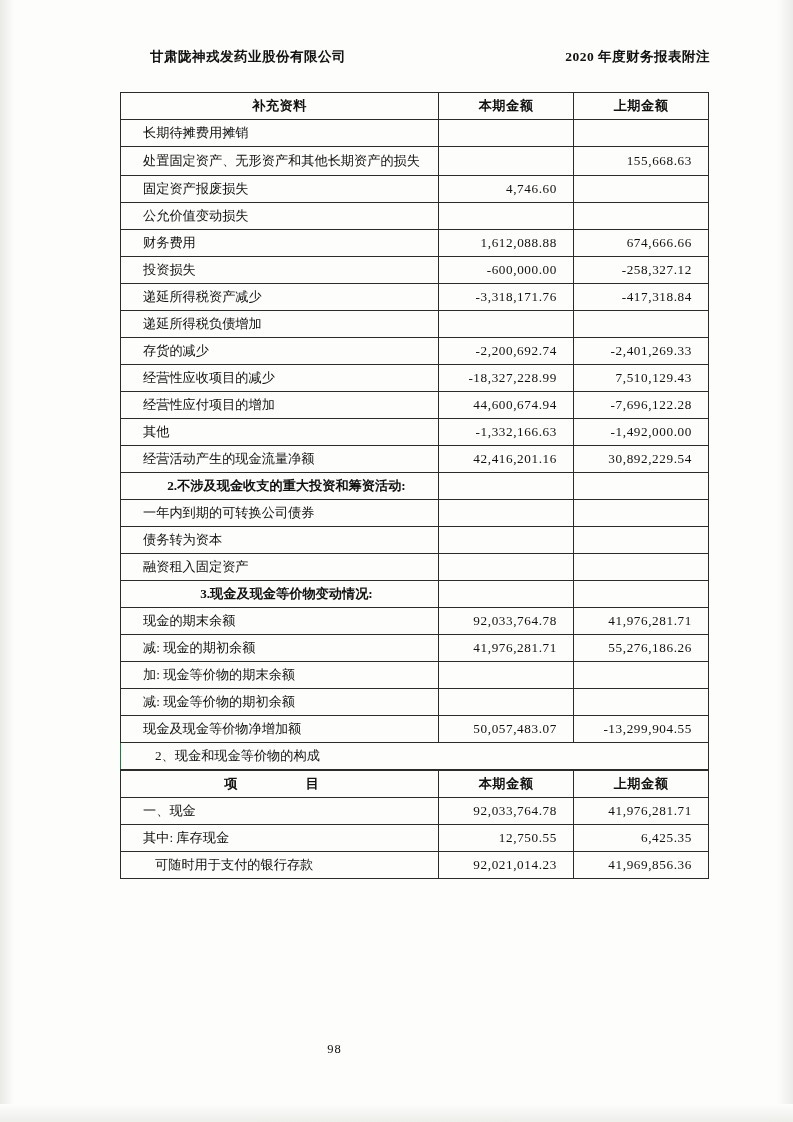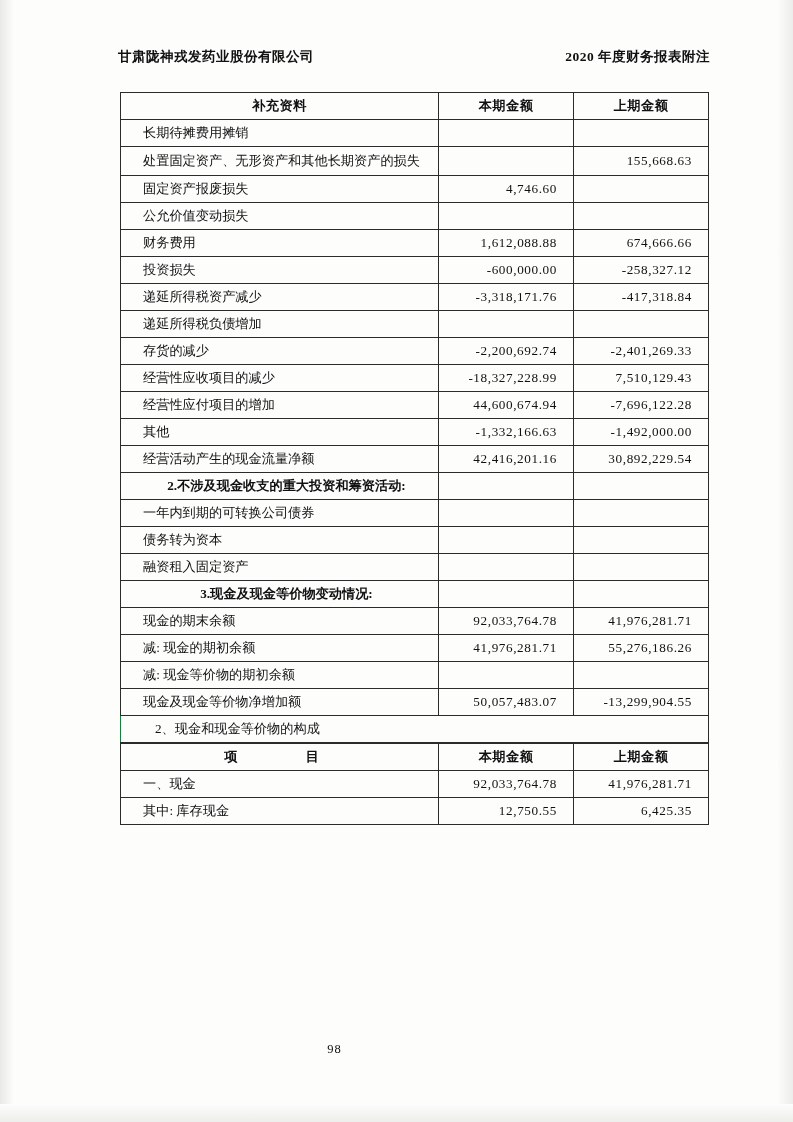--- a/index.html
+++ b/index.html
@@ -45,21 +45,21 @@
     position: absolute;
     left: 118px;
     top: 48px;
     width: 592px;
     display: flex;
     justify-content: space-between;
     align-items: baseline;
     font-size: 13.5px;
     letter-spacing: 0.5px;
   }
-  .header .left { font-weight: 600; }
+  .header .left { font-weight: 600; margin-left: 32px; }
   .header .right { font-weight: 600; }
 
   .tablewrap {
     position: absolute;
     left: 120px;
     top: 92px;
     width: 588px;
   }
   table {
     border-collapse: collapse;
@@ -249,20 +249,25 @@
           <td class="label indent1">现金的期末余额</td>
           <td class="num">92,033,764.78</td>
           <td class="num">41,976,281.71</td>
         </tr>
         <tr>
           <td class="label indent1">减: 现金的期初余额</td>
           <td class="num">41,976,281.71</td>
           <td class="num">55,276,186.26</td>
         </tr>
         <tr>
+          <td class="label indent1">加: 现金等价物的期末余额</td>
+          <td class="num"></td>
+          <td class="num"></td>
+        </tr>
+        <tr>
           <td class="label indent1">减: 现金等价物的期初余额</td>
           <td class="num"></td>
           <td class="num"></td>
         </tr>
         <tr>
           <td class="label indent1">现金及现金等价物净增加额</td>
           <td class="num">50,057,483.07</td>
           <td class="num">-13,299,904.55</td>
         </tr>
 
@@ -287,19 +292,24 @@
         <tr>
           <td class="label indent1">一、现金</td>
           <td class="num">92,033,764.78</td>
           <td class="num">41,976,281.71</td>
         </tr>
         <tr>
           <td class="label indent1">其中: 库存现金</td>
           <td class="num">12,750.55</td>
           <td class="num">6,425.35</td>
         </tr>
+        <tr>
+          <td class="label indent2">可随时用于支付的银行存款</td>
+          <td class="num">92,021,014.23</td>
+          <td class="num">41,969,856.36</td>
+        </tr>
       </tbody>
     </table>
 
   </div>
 
   <div class="pagenum">98</div>
 </div>
 
 </body></html>

